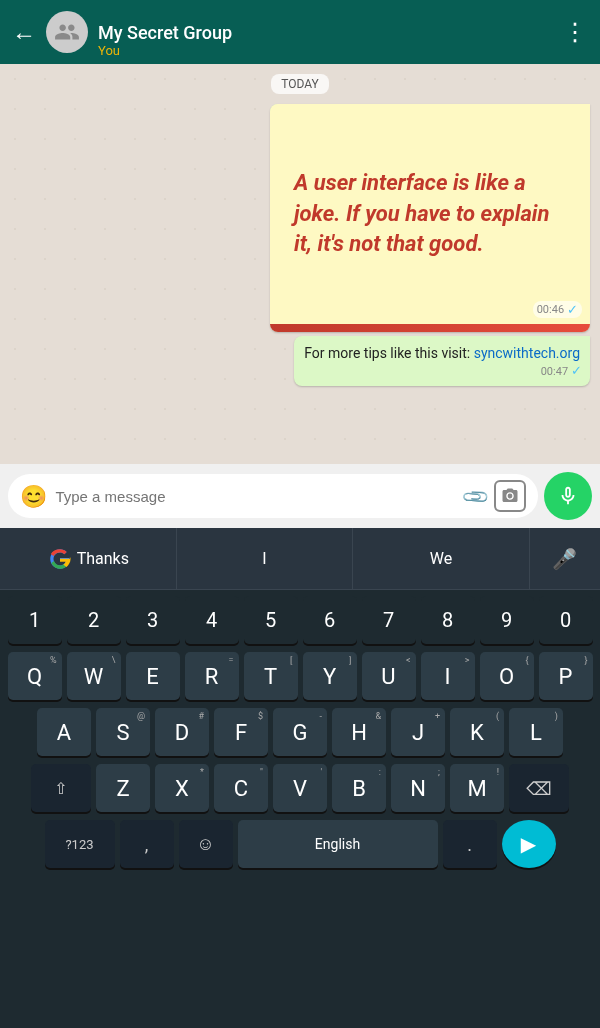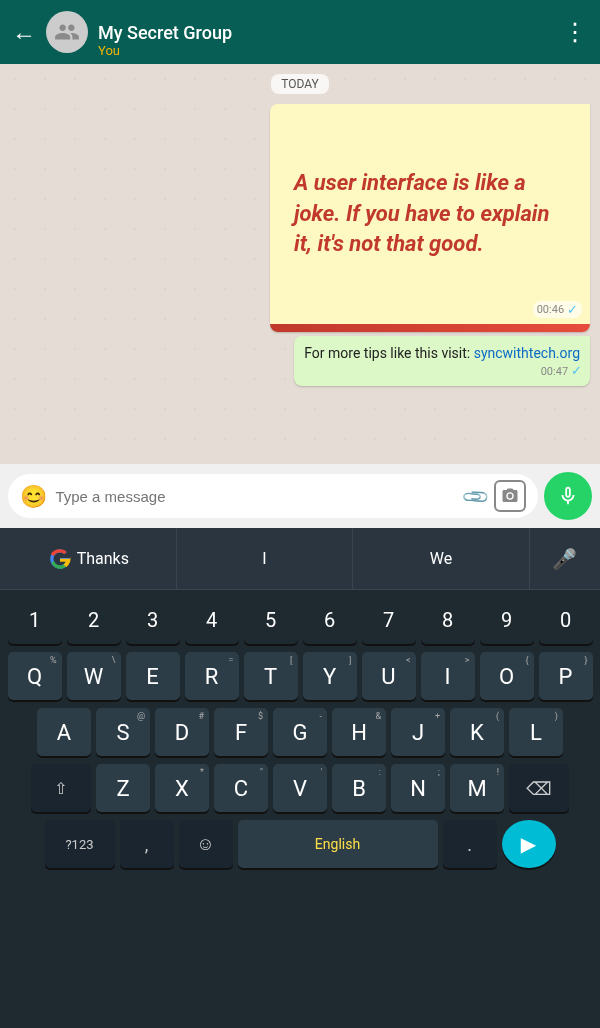--- a/index.html
+++ b/index.html
@@ -326,21 +326,21 @@
       background: #1a2530;
       font-size: 16px;
       color: #ccc;
       min-width: 54px;
     }
     .key-space {
       background: #2d3d47;
       flex: 3;
       max-width: 200px;
       font-size: 14px;
-      color: #fde047;
+      color: #ffffff;
     }
     .key-send {
       background: #00bcd4;
       min-width: 54px;
       max-width: 54px;
     }
     .shift-key {
       min-width: 54px;
       max-width: 60px;
     }

